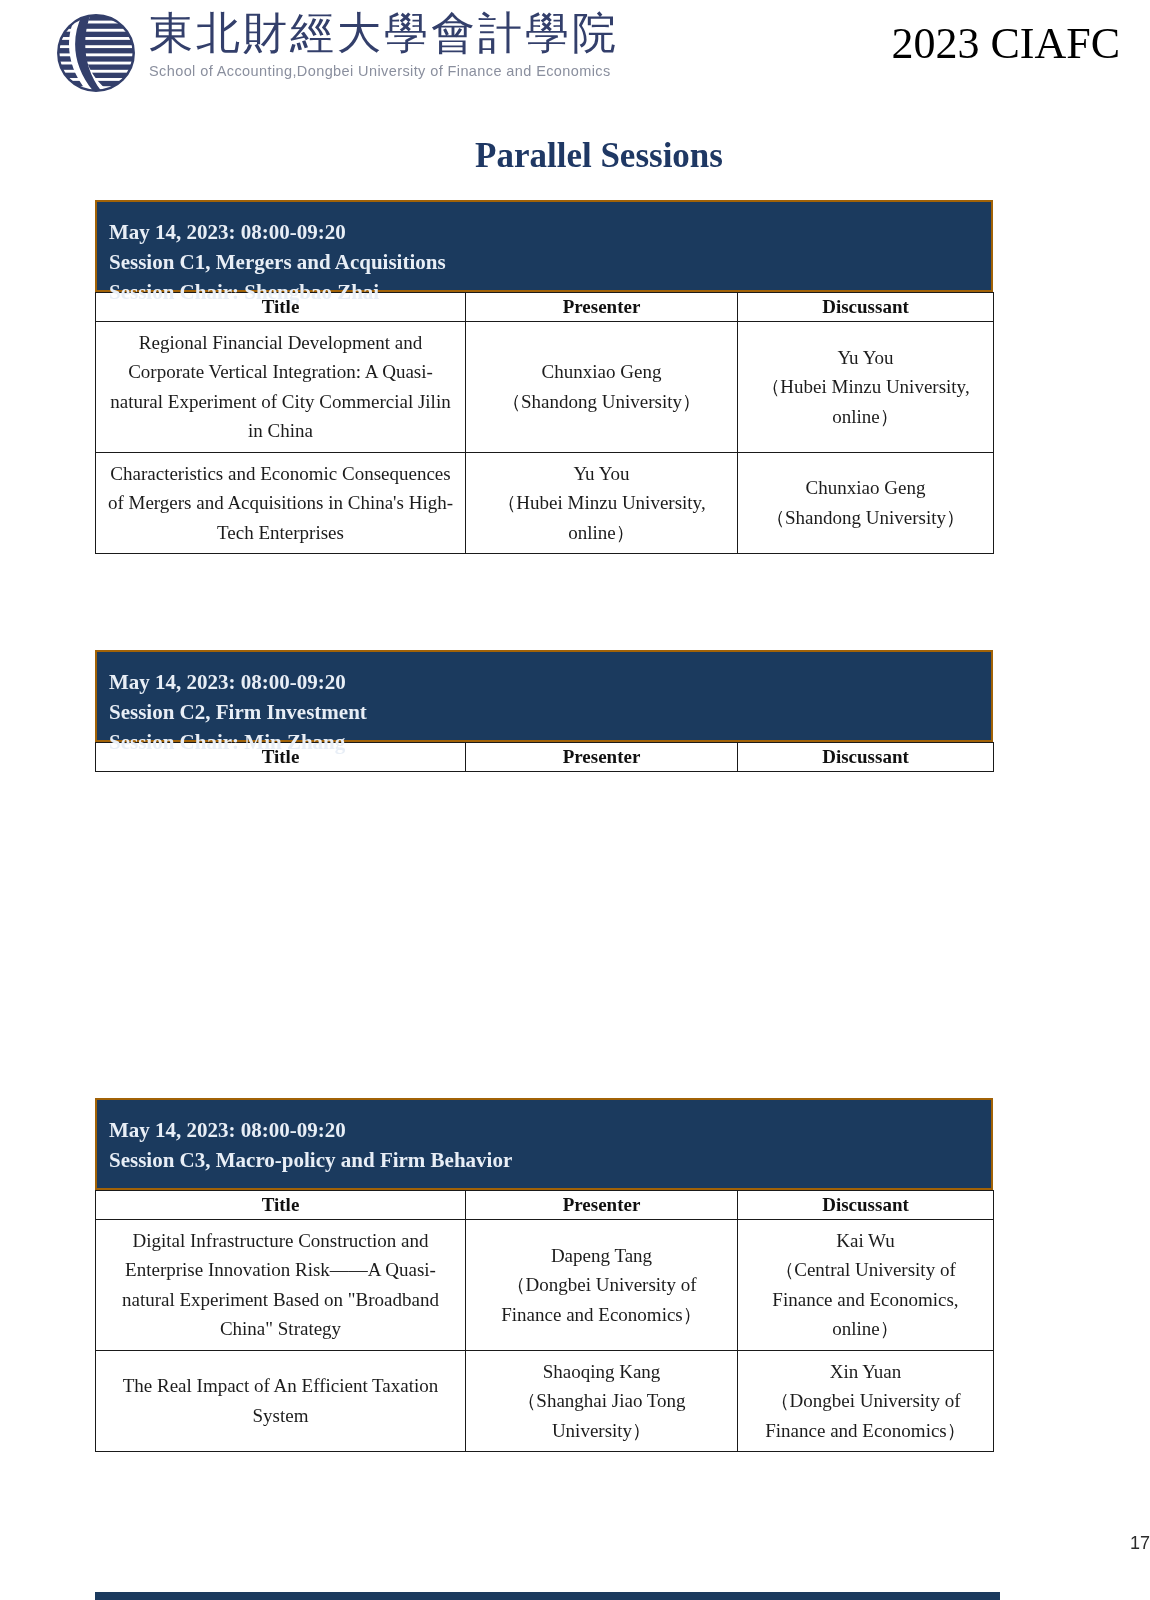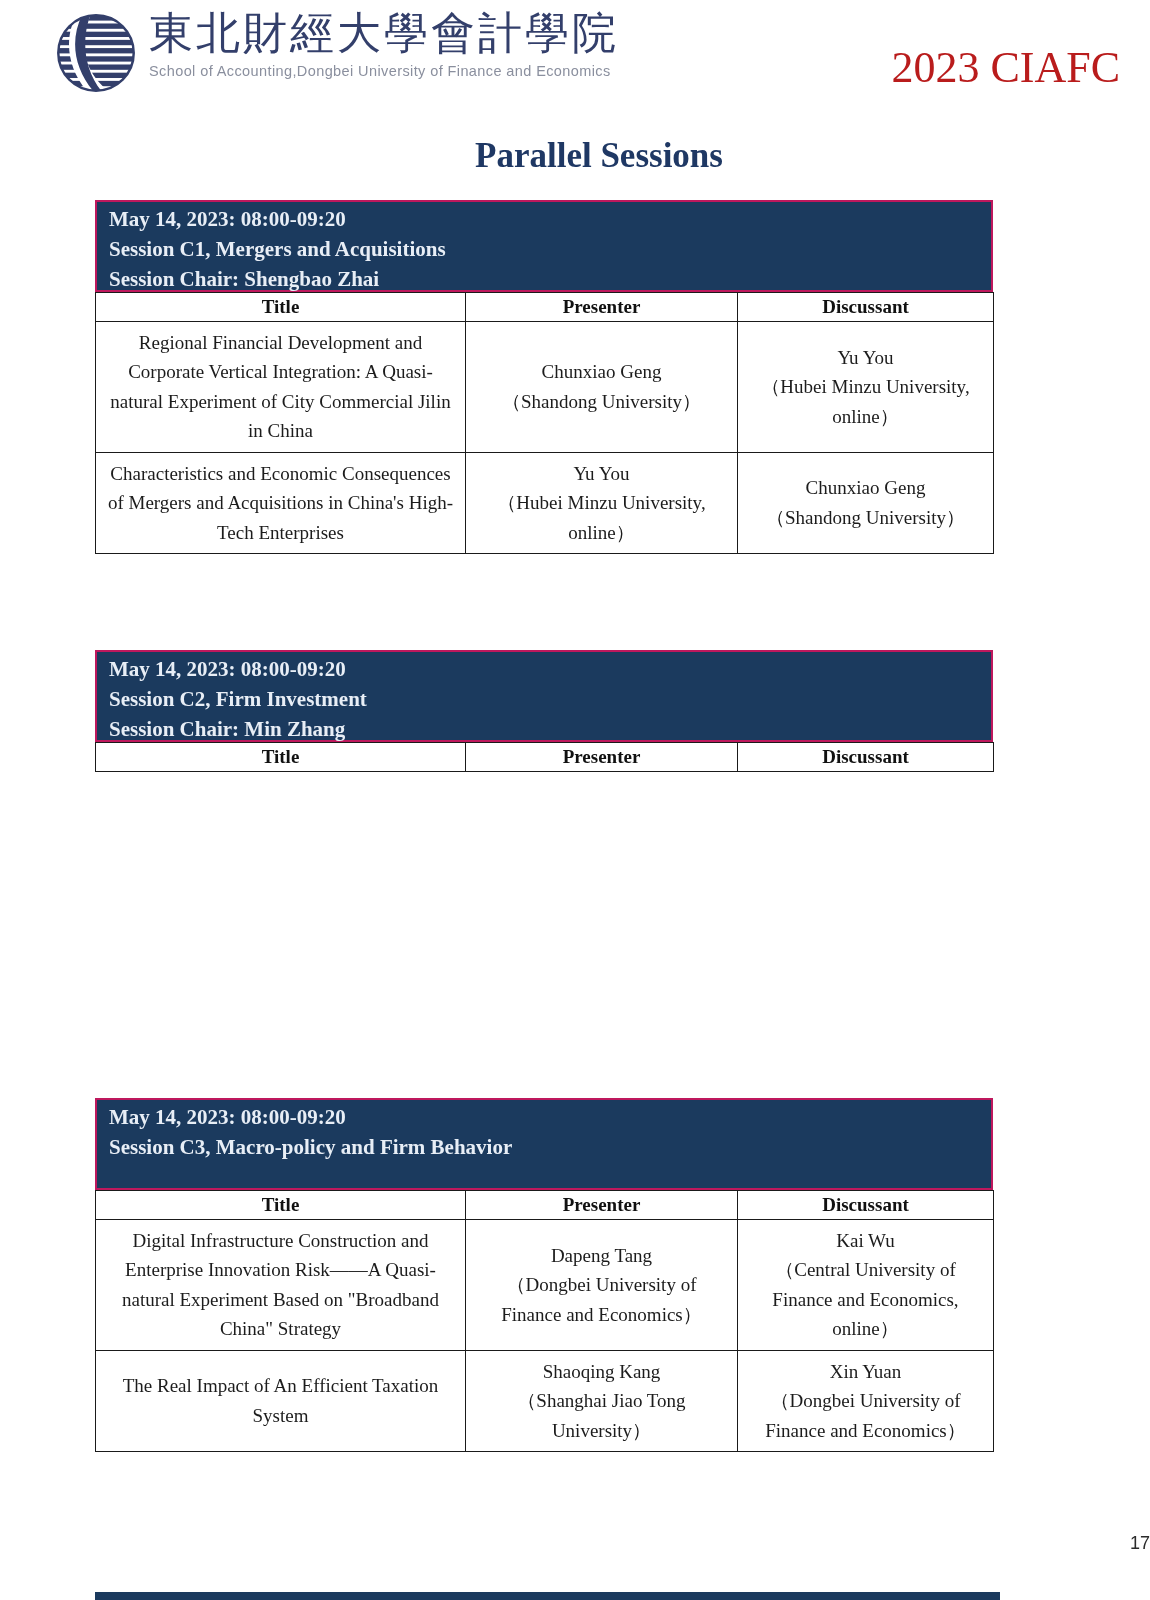--- a/index.html
+++ b/index.html
@@ -17,36 +17,36 @@
   .logo-cn {
     font-size:44px; font-weight:normal; color:#333f6b; letter-spacing:3px;
     line-height:1.2; font-family:"Liberation Serif", serif;
   }
   .logo-en {
     font-size:14.5px; color:#8a8f9e; letter-spacing:0.4px; margin-top:2px;
     font-family:"Liberation Sans", sans-serif;
   }
   .event-badge {
     position:absolute; top:18px; right:30px;
-    font-size:44px; color:#b91c1c; font-family:"Liberation Serif", serif;margin-top:24px;
+    font-size:44px; color:#000000; font-family:"Liberation Serif", serif;
   }
 
   
   .page-title {
     position:absolute; top:136px; left:0; width:100%;
     text-align:center; font-size:35px; font-weight:bold; color:#1f3864;margin-left:24px;
   }
 
   
   .session { position:absolute; left:95px; width:898px; }
   .s1 { top:200px; } .s2 { top:650px; } .s3 { top:1098px; }
 
   .band {
-    background:#1b3a5e; border:2px solid #be185d;
-    color:#e8eef6; height:92px; padding:3px 12px 0 12px;
+    background:#1b3a5e; border:2px solid #a16207;
+    color:#e8eef6; height:92px; padding:16px 12px 0 12px;
     font-weight:bold; font-size:21px; line-height:1.42;
   }
   table { width:100%; border-collapse:collapse; table-layout:fixed; }
   th, td { border:1.5px solid #1a1a1a; }
   th {
     font-size:19px; font-weight:bold; padding:2px 4px; height:29px;
     text-align:center; color:#111;
   }
   td {
     font-size:19px; line-height:1.55; padding:6px 10px;

